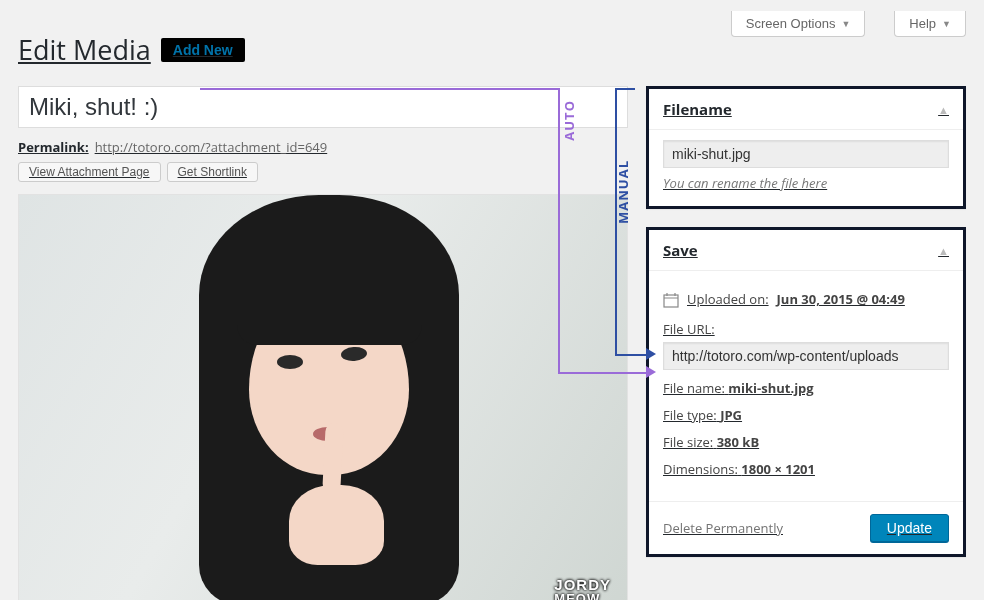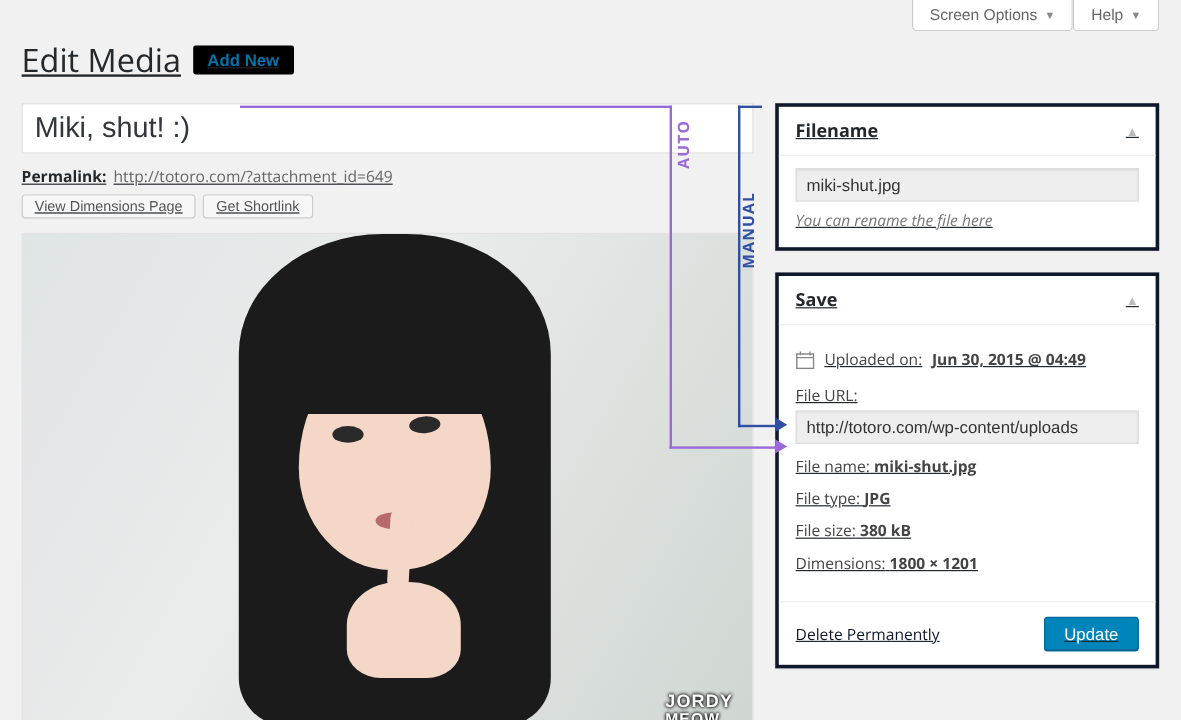--- a/index.html
+++ b/index.html
@@ -7,24 +7,24 @@
   font-family: -apple-system, "Open Sans", "Helvetica Neue", Arial, sans-serif;
   background: #f1f1f1;
   color: #23282d;
   width: 984px;
   height: 600px;
   overflow: hidden;
   position: relative;
 }
 .top-buttons {
   position: absolute;
-  top: 0;
+  top: 11px;
   right: 18px;
   display: flex;
-  gap: 0;
+  gap: 29px;
 }
 .top-btn {
   background: #fff;
   border: 1px solid #ccc;
   border-top: none;
   border-radius: 0 0 4px 4px;
   padding: 4px 14px;
   font-size: 13px;
   color: #666;
   display: flex;
@@ -159,21 +159,21 @@
   box-shadow: inset 0 1px 2px rgba(0,0,0,0.07);
 }
 .hint { font-style: italic; color:#777; margin-top:6px; font-size:13px; }
 .save-list p { margin: 9px 0; font-size:13px; }
 .save-list .lbl { color:#444; }
 .upload-row { display:flex; align-items:center; gap:8px; }
 .cal-icon { width:16px; height:15px; display:inline-block; }
 .cal-icon svg { display:block; }
 .url-label { margin-top:12px; margin-bottom:4px; font-size:13px; }
 .box-actions { border-top:1px solid #eee; padding:12px 14px; display:flex; justify-content:space-between; align-items:center; }
-.delete-link { color:#0f172a; text-decoration:none; font-size:13px; }
+.delete-link { color:#737373; text-decoration:none; font-size:13px; }
 .update-btn { background:#0085ba; border:1px solid #006799; color:#fff; padding:5px 16px; border-radius:3px; font-size:14px; box-shadow: 0 1px 0 #006799; }
 
 .anno-auto { position:absolute; border:2px solid #9a6bd8; border-left:none; border-bottom:none; pointer-events:none; }
 .anno-manual { position:absolute; border:2px solid #2e4fa3; border-left:none; border-bottom:none; pointer-events:none; }
 .anno-label { position:absolute; font-weight:700; font-size:13px; letter-spacing:1px; writing-mode: vertical-rl; transform: rotate(180deg); }
 .arrowhead { position:absolute; width:0; height:0; }
 
 #auto-h1 { top:88px; left:200px; width:360px; height:0; border:none; border-top:2px solid #9a6bd8; }
 #auto-v  { top:88px; left:558px; width:0; height:286px; border:none; border-left:2px solid #9a6bd8; }
 #auto-h2 { top:372px; left:558px; width:90px; height:0; border:none; border-top:2px solid #9a6bd8; }
@@ -207,21 +207,21 @@
   </div>
 
   <div class="cols">
     <div class="main-col">
       <input class="title-input" value="Miki, shut! :)" style="">
       <div class="perma-row">
         <strong>Permalink:</strong>
         <span>http://totoro.com/?attachment_id=649</span>
       </div>
       <div class="perma-row row2">
-        <button class="smallbtn">View Dimensions Page</button>
+        <button class="smallbtn">View Attachment Page</button>
         <button class="smallbtn">Get Shortlink</button>
       </div>
 
       <div class="media-img">
         <div class="hair"></div>
         <div class="face"></div>
         <div class="bangs"></div>
         <div class="eye l"></div>
         <div class="eye r"></div>
         <div class="lips"></div>

